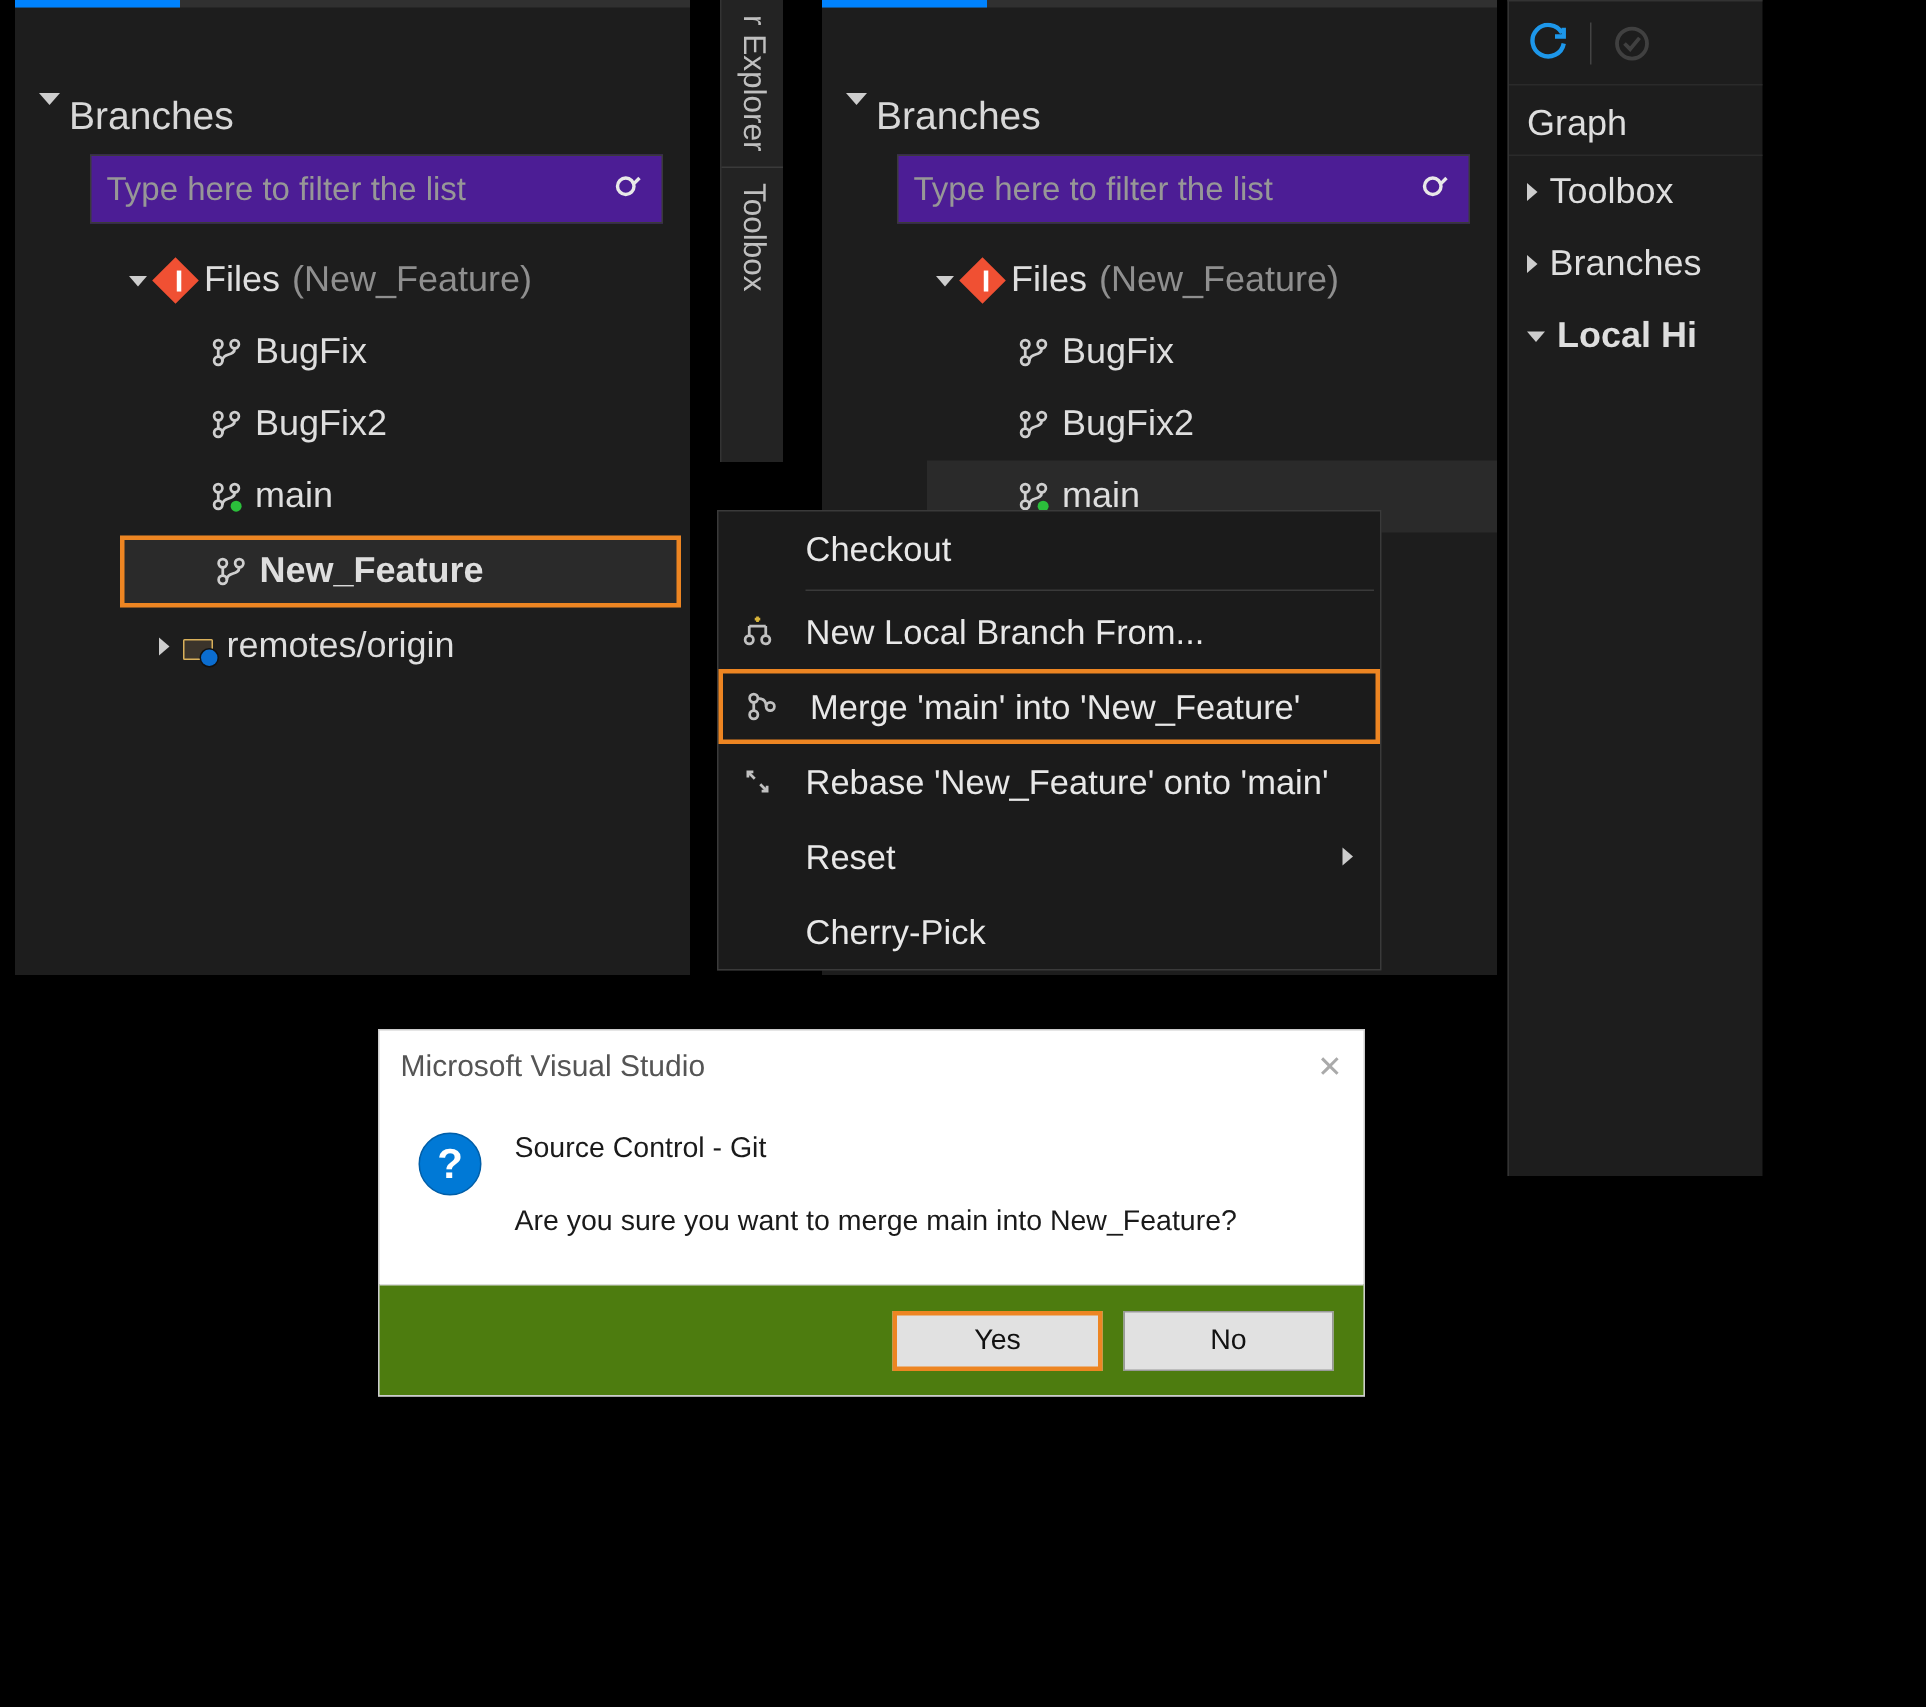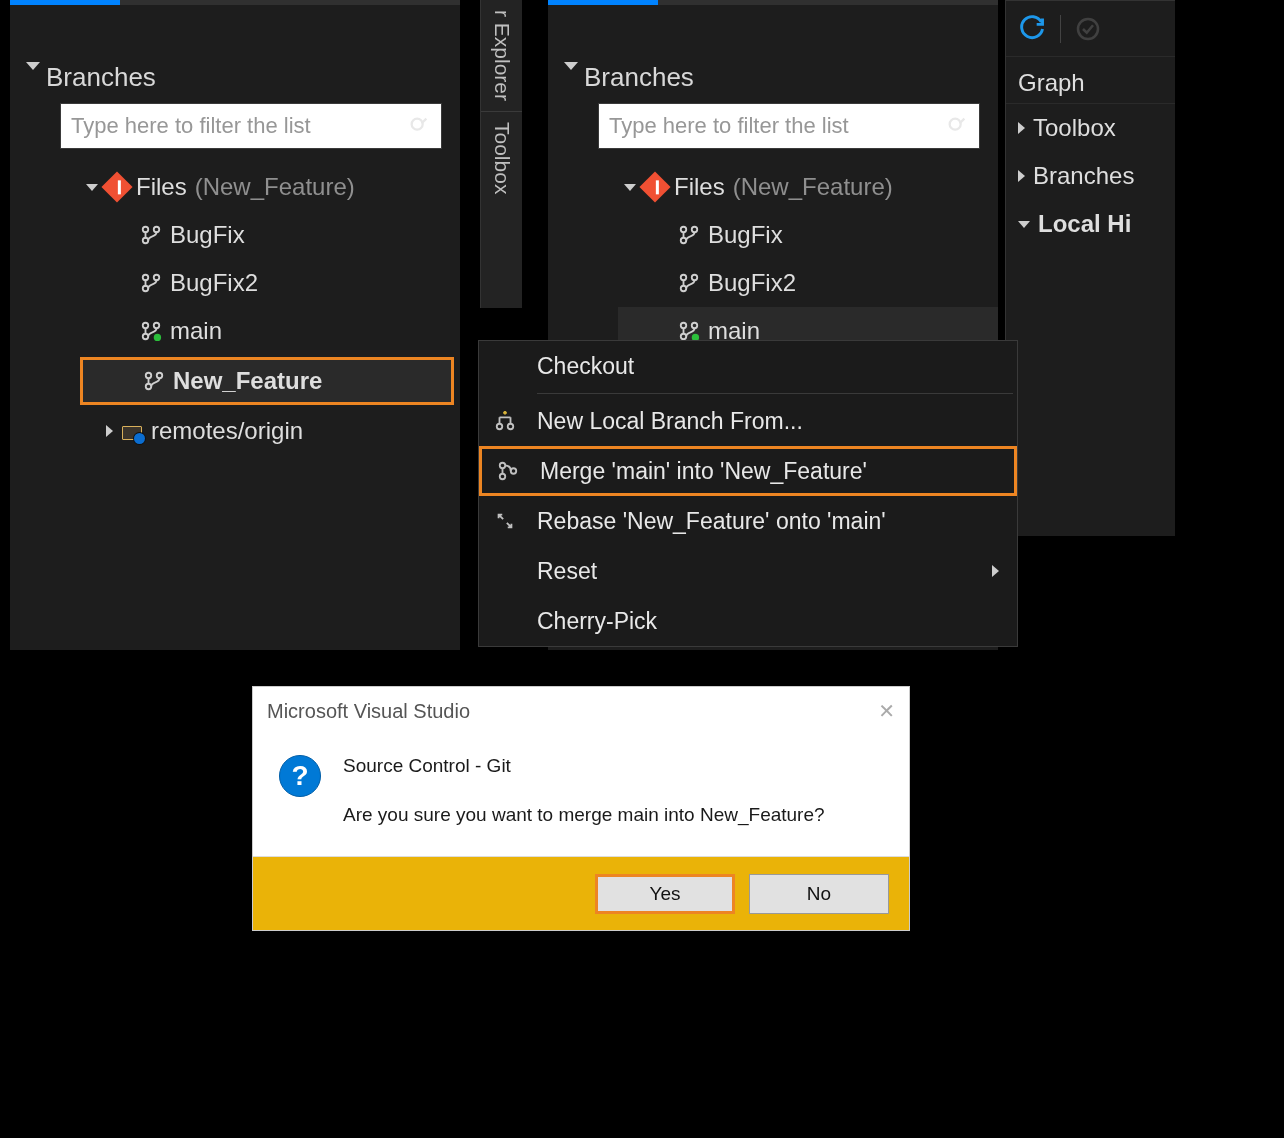--- a/index.html
+++ b/index.html
@@ -27,21 +27,21 @@
   .section-hdr .tri-down {
     width:0;height:0;border-left:7px solid transparent;border-right:7px solid transparent;border-top:8px solid #cdcdcd;
     display:inline-block;
   }
   .section-hdr .title {
     color: #d8d8d8; font-size: 26px;
   }
   .filter-box {
     margin: 0 18px 14px 50px;
     border: 1px solid #3a3a3a;
-    background: #ffffff;
+    background: #4c1d95;
     height: 46px;
     display: flex; align-items: center;
     padding: 0 10px 0 10px;
     justify-content: space-between;
   }
   .filter-box input {
     background: transparent; border: none; color: #888; font-size: 22px;
     width: calc(100% - 34px); outline: none;
   }
   .filter-box input::placeholder { color: #979797; }
@@ -103,40 +103,40 @@
   
   
   .panel-right {
     left: 548px; top: 0; width: 450px; height: 650px;
     border-top: 5px solid #303030;
   }
   .panel-right .accent-strip { left:0; width:110px; }
 
   
   .panel-far {
-    left: 1005px; top: 0; width: 170px; height: 536px;
+    left: 1005px; top: 0; width: 170px; height: 784px;
     border-top: 1px solid #333; border-left:1px solid #333;
   }
   .far-toolbar {
     height: 56px; display:flex; gap: 6px; align-items:center; padding: 0 10px;
     border-bottom: 1px solid #2a2a2a;
   }
   .refresh-icon { width:32px; height:32px; display:flex;align-items:center;justify-content:center;}
   .refresh-icon svg { width:28px;height:28px; }
   .vbar { width:1px; height:28px; background:#434343; margin:0 6px; }
   .disabled-icon { opacity: 0.25; width:30px; height:30px;}
   .far-header { color:#dedede; font-size:24px; padding: 12px 12px 6px 12px; border-bottom:1px solid #2a2a2a; }
   .far-row {
     display:flex; align-items:center; gap:8px; color:#dedede; font-size:24px; padding: 10px 12px;
   }
   .far-row.bold { font-weight:600; }
   
   
   .ctx {
-    position:absolute; left: 478px; top: 340px; width: 540px;
+    position:absolute; left: 478px; top: 340px; width: 443px;
     background:#1b1b1b; border:1px solid #3a3a3a; z-index: 50;
   }
   .ctx-row {
     display:flex; align-items:center; gap:18px; height:50px;
     padding: 0 18px 0 12px; color:#e8e8e8; font-size:23px;
     white-space: nowrap;
   }
   .ctx-row.has-sub .chev-r { margin-left:auto; }
   .ctx-sep { height:1px; background:#3a3a3a; margin: 2px 4px 2px 58px; }
   .ctx-icon { width:28px; display:flex; justify-content:center; }
@@ -157,21 +157,21 @@
   }
   .dlg-close { color:#aaa; font-size:20px; cursor:default;}
   .dlg-body { padding: 20px 26px 30px 26px; display:flex; gap: 22px; }
   .dlg-q {
     width:42px; height:42px; border-radius:50%; background:#0079d6; display:flex; align-items:center; justify-content:center;
     color:#fff; font-size:28px; font-weight:600; border:1px solid #005ea8; flex-shrink:0;
   }
   .dlg-text { color:#1a1a1a; font-size:19px; }
   .dlg-text .t1 { margin-bottom: 27px; }
   .dlg-btns {
-    background:#eab308; height: 74px; display:flex; gap:14px; align-items:center; justify-content:flex-end;
+    background:#4d7c0f; height: 74px; display:flex; gap:14px; align-items:center; justify-content:flex-end;
     padding: 0 20px; border-top:1px solid #ddd;
   }
   .dlg-btn {
     width:140px; height:40px; background:#e1e1e1; border:1px solid #999; font-size:19px; color:#111;
     display:flex; align-items:center; justify-content:center;
   }
   .dlg-btn.yes { border:3px solid #ed8522; }
 </style>
 </head>
 <body>

